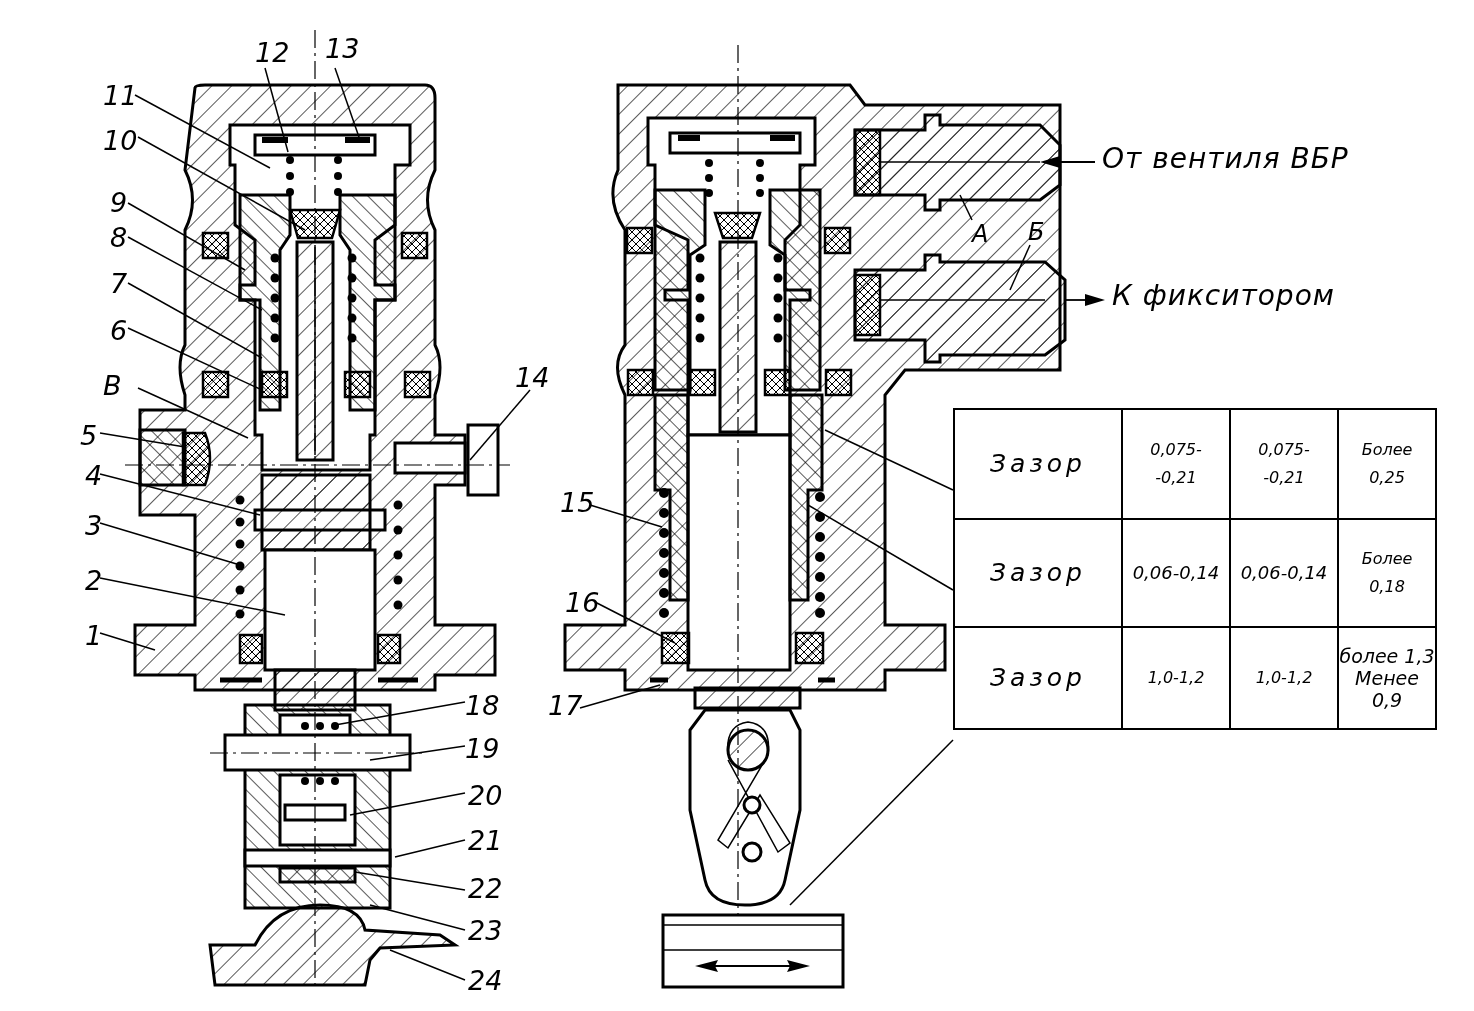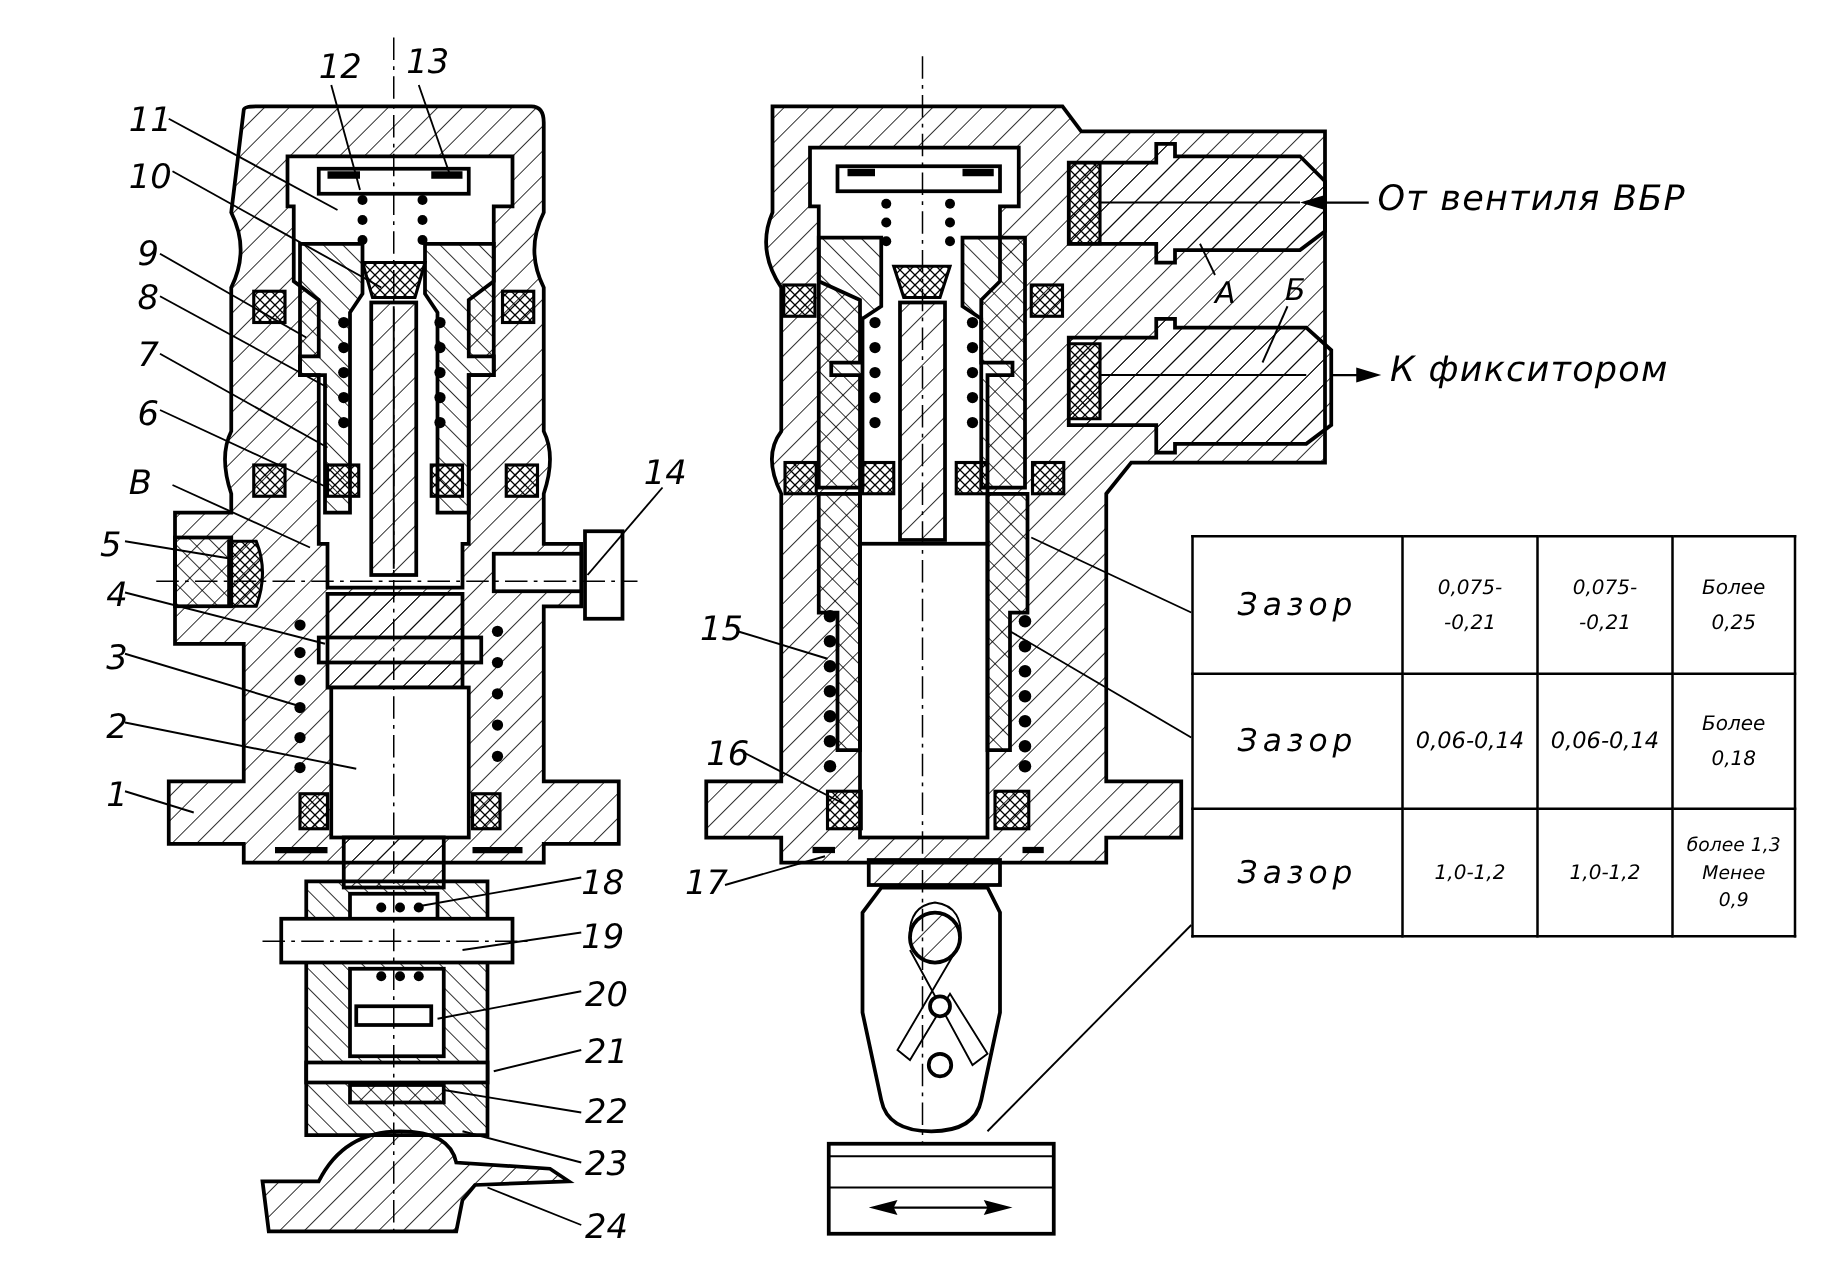--- a/index.html
+++ b/index.html
@@ -10,21 +10,21 @@
   .port { font-family: "DejaVu Sans", sans-serif; font-style: italic; font-size: 24px; fill: #000; }
   .ol { fill: #fff; stroke: #000; stroke-width: 3; }
   .olh { fill: url(#hatchR); stroke: #000; stroke-width: 3; }
   .olh2 { fill: url(#hatchL); stroke: #000; stroke-width: 3; }
   .olx { fill: url(#cross); stroke: #000; stroke-width: 2.5; }
   .thin { fill: none; stroke: #000; stroke-width: 1.5; }
   .axis { fill: none; stroke: #000; stroke-width: 1.2; stroke-dasharray: 18 5 3 5; }
   .dot { fill: #000; }
   .leader { stroke: #000; stroke-width: 1.5; fill: none; }
 
-  #gap-table { position: absolute; left: 953px; top: 428px; border-collapse: collapse; }
+  #gap-table { position: absolute; left: 953px; top: 408px; border-collapse: collapse; }
   #gap-table td { border: 2.5px solid #000; font-family: "DejaVu Sans", sans-serif; font-style: italic; text-align: center; vertical-align: middle; font-size: 16px; line-height: 28px; color: #000; padding: 0; }
   #gap-table td.name { width: 166px; height: 108px; font-size: 25px; letter-spacing: 4px; }
   #gap-table td.v { width: 106px; }
   #gap-table td.lim { width: 96px; margin-top: 46px; }
   #gap-table tr.r3 td { height: 100px; }
   #gap-table tr.r2 td { height: 106px; }
   #gap-table tr.r1 td { height: 108px; }
 </style>
 </head>
 <body>
@@ -317,18 +317,18 @@
     <td class="name">Зазор</td>
     <td class="v" style="white-space:pre-line;font-size:18px">0,06-0,14</td>
     <td class="v" style="white-space:pre-line;font-size:18px">0,06-0,14</td>
     <td class="lim" style="white-space:pre-line">Более
 0,18</td>
   </tr>
   <tr class="r3">
     <td class="name">Зазор</td>
     <td class="v" style="white-space:pre-line">1,0-1,2</td>
     <td class="v" style="white-space:pre-line">1,0-1,2</td>
-    <td class="lim" style="white-space:pre-line;font-size:15px;line-height:22px">более 1,3
+    <td class="lim" style="white-space:pre-line;font-size:19px;line-height:22px">более 1,3
 Менее
 0,9</td>
   </tr>
 </tbody>
   </table>
 
 </body></html>

